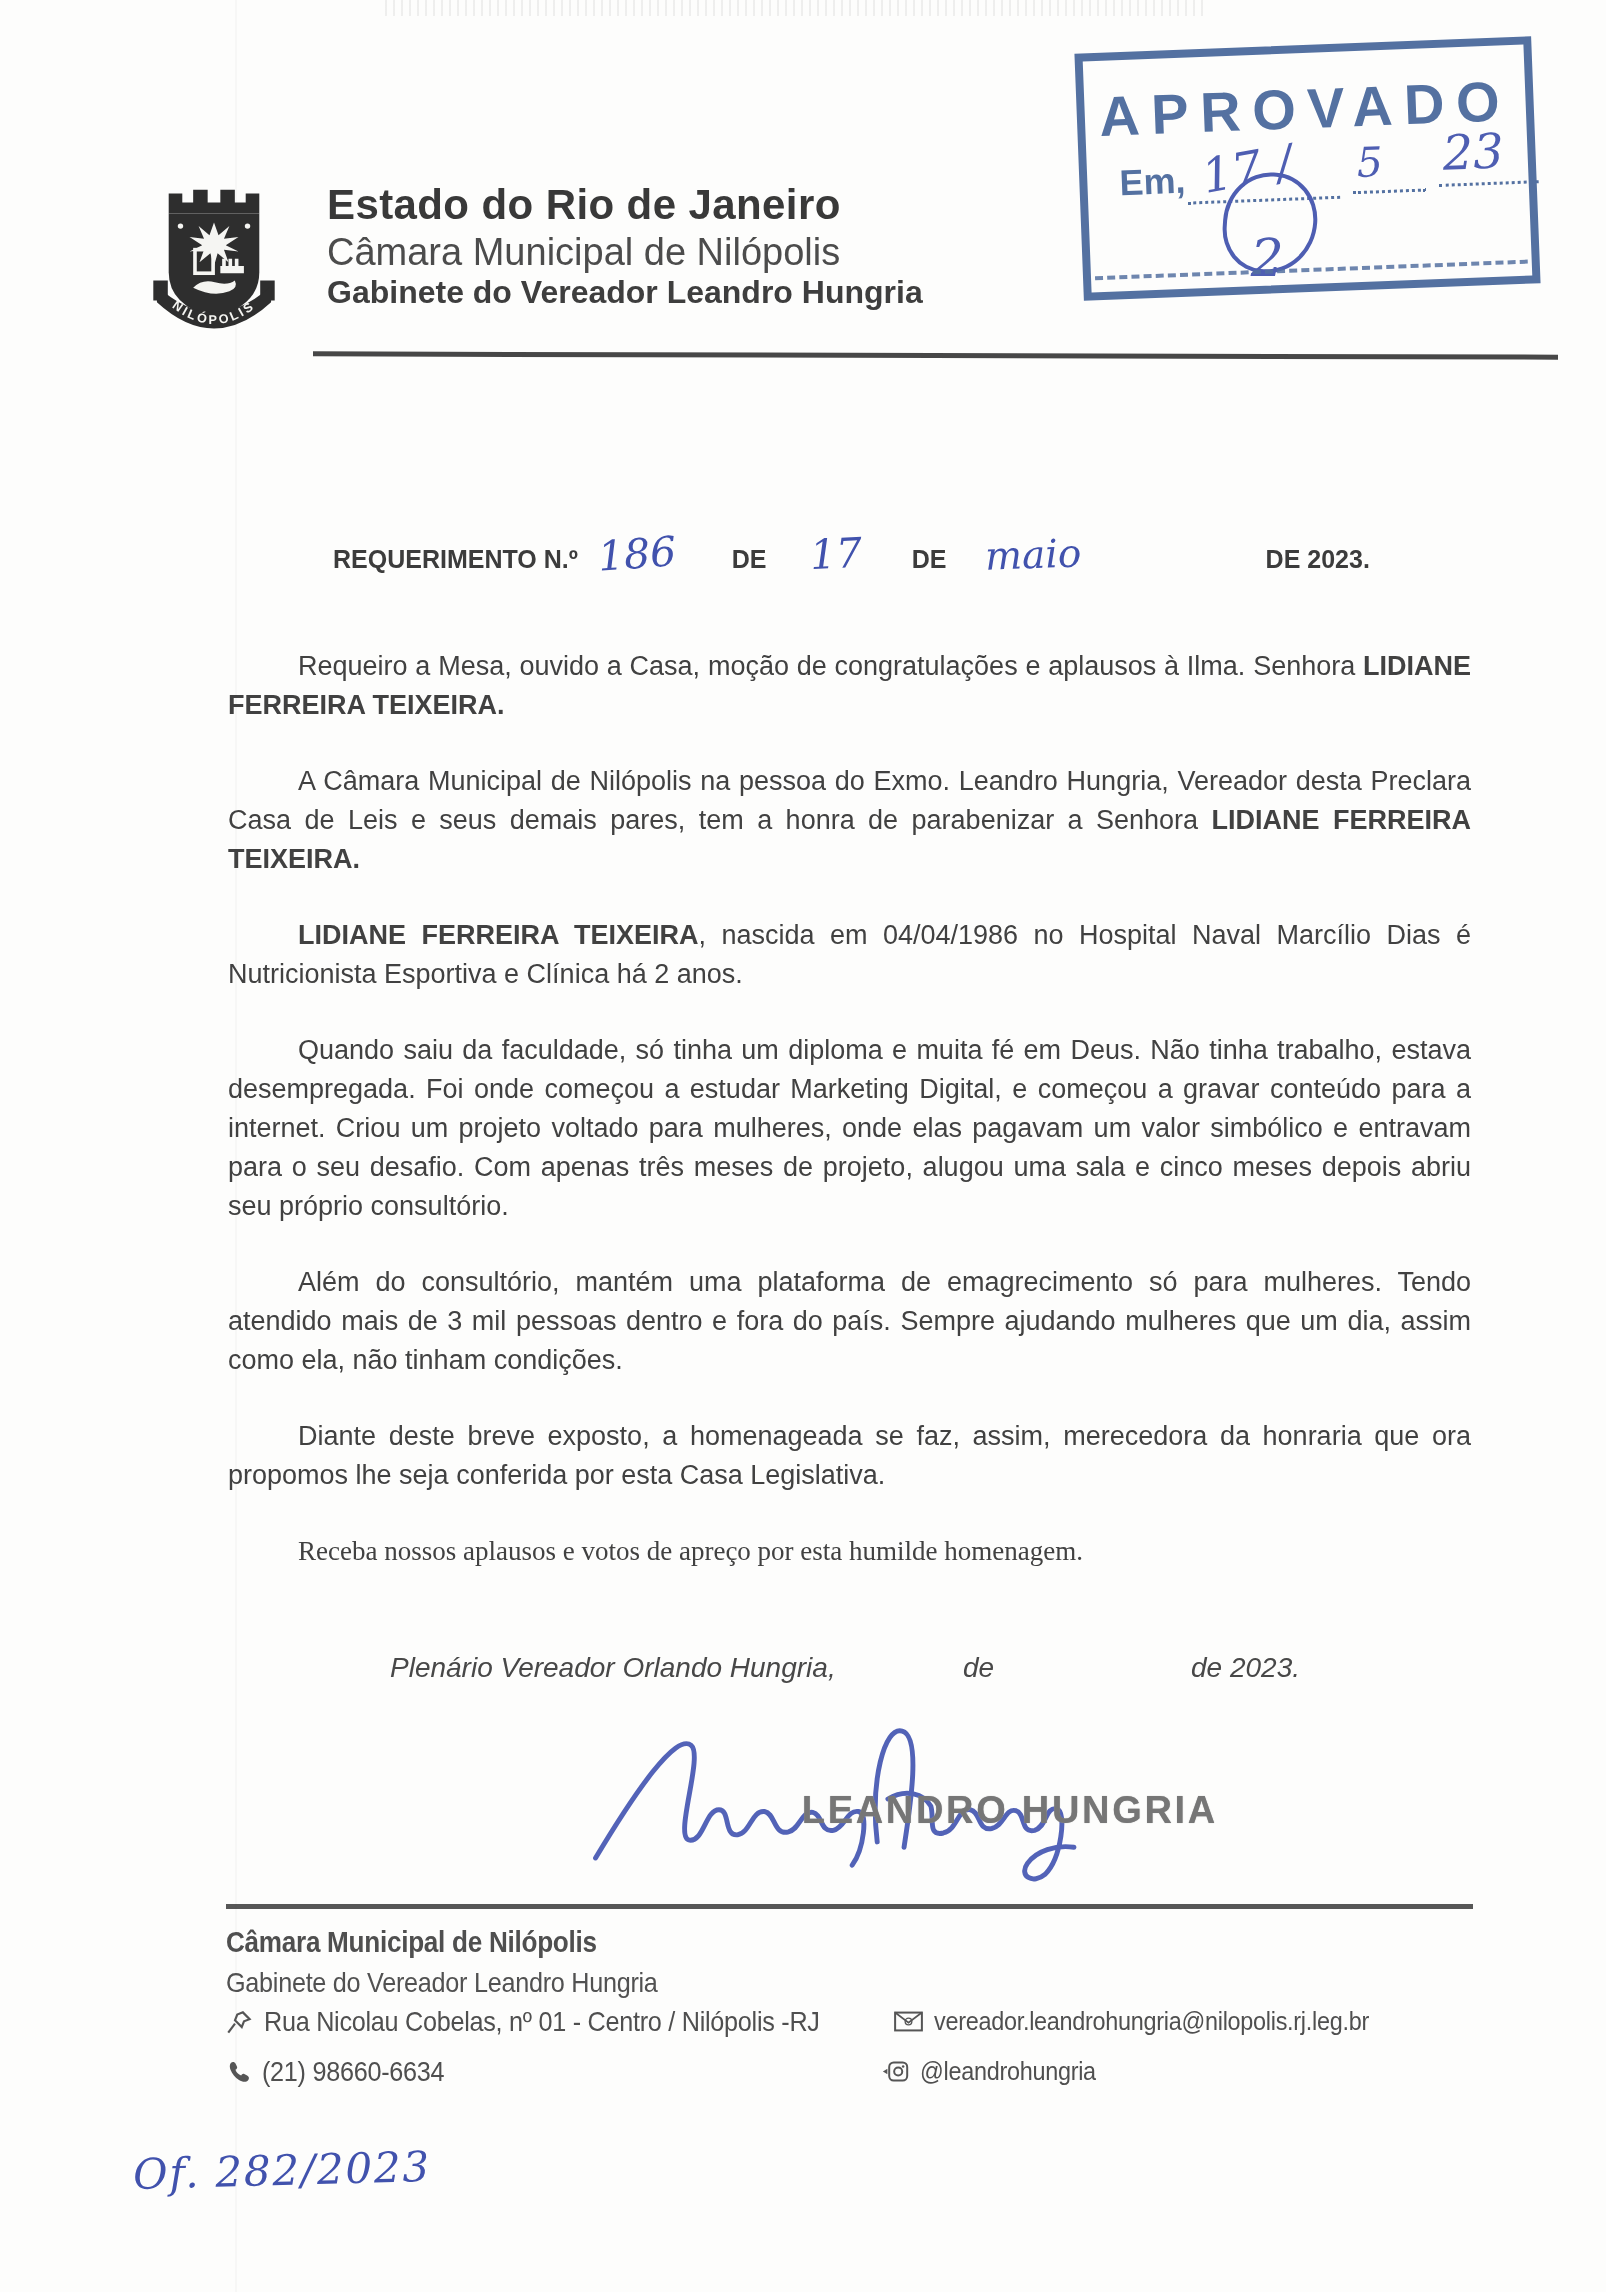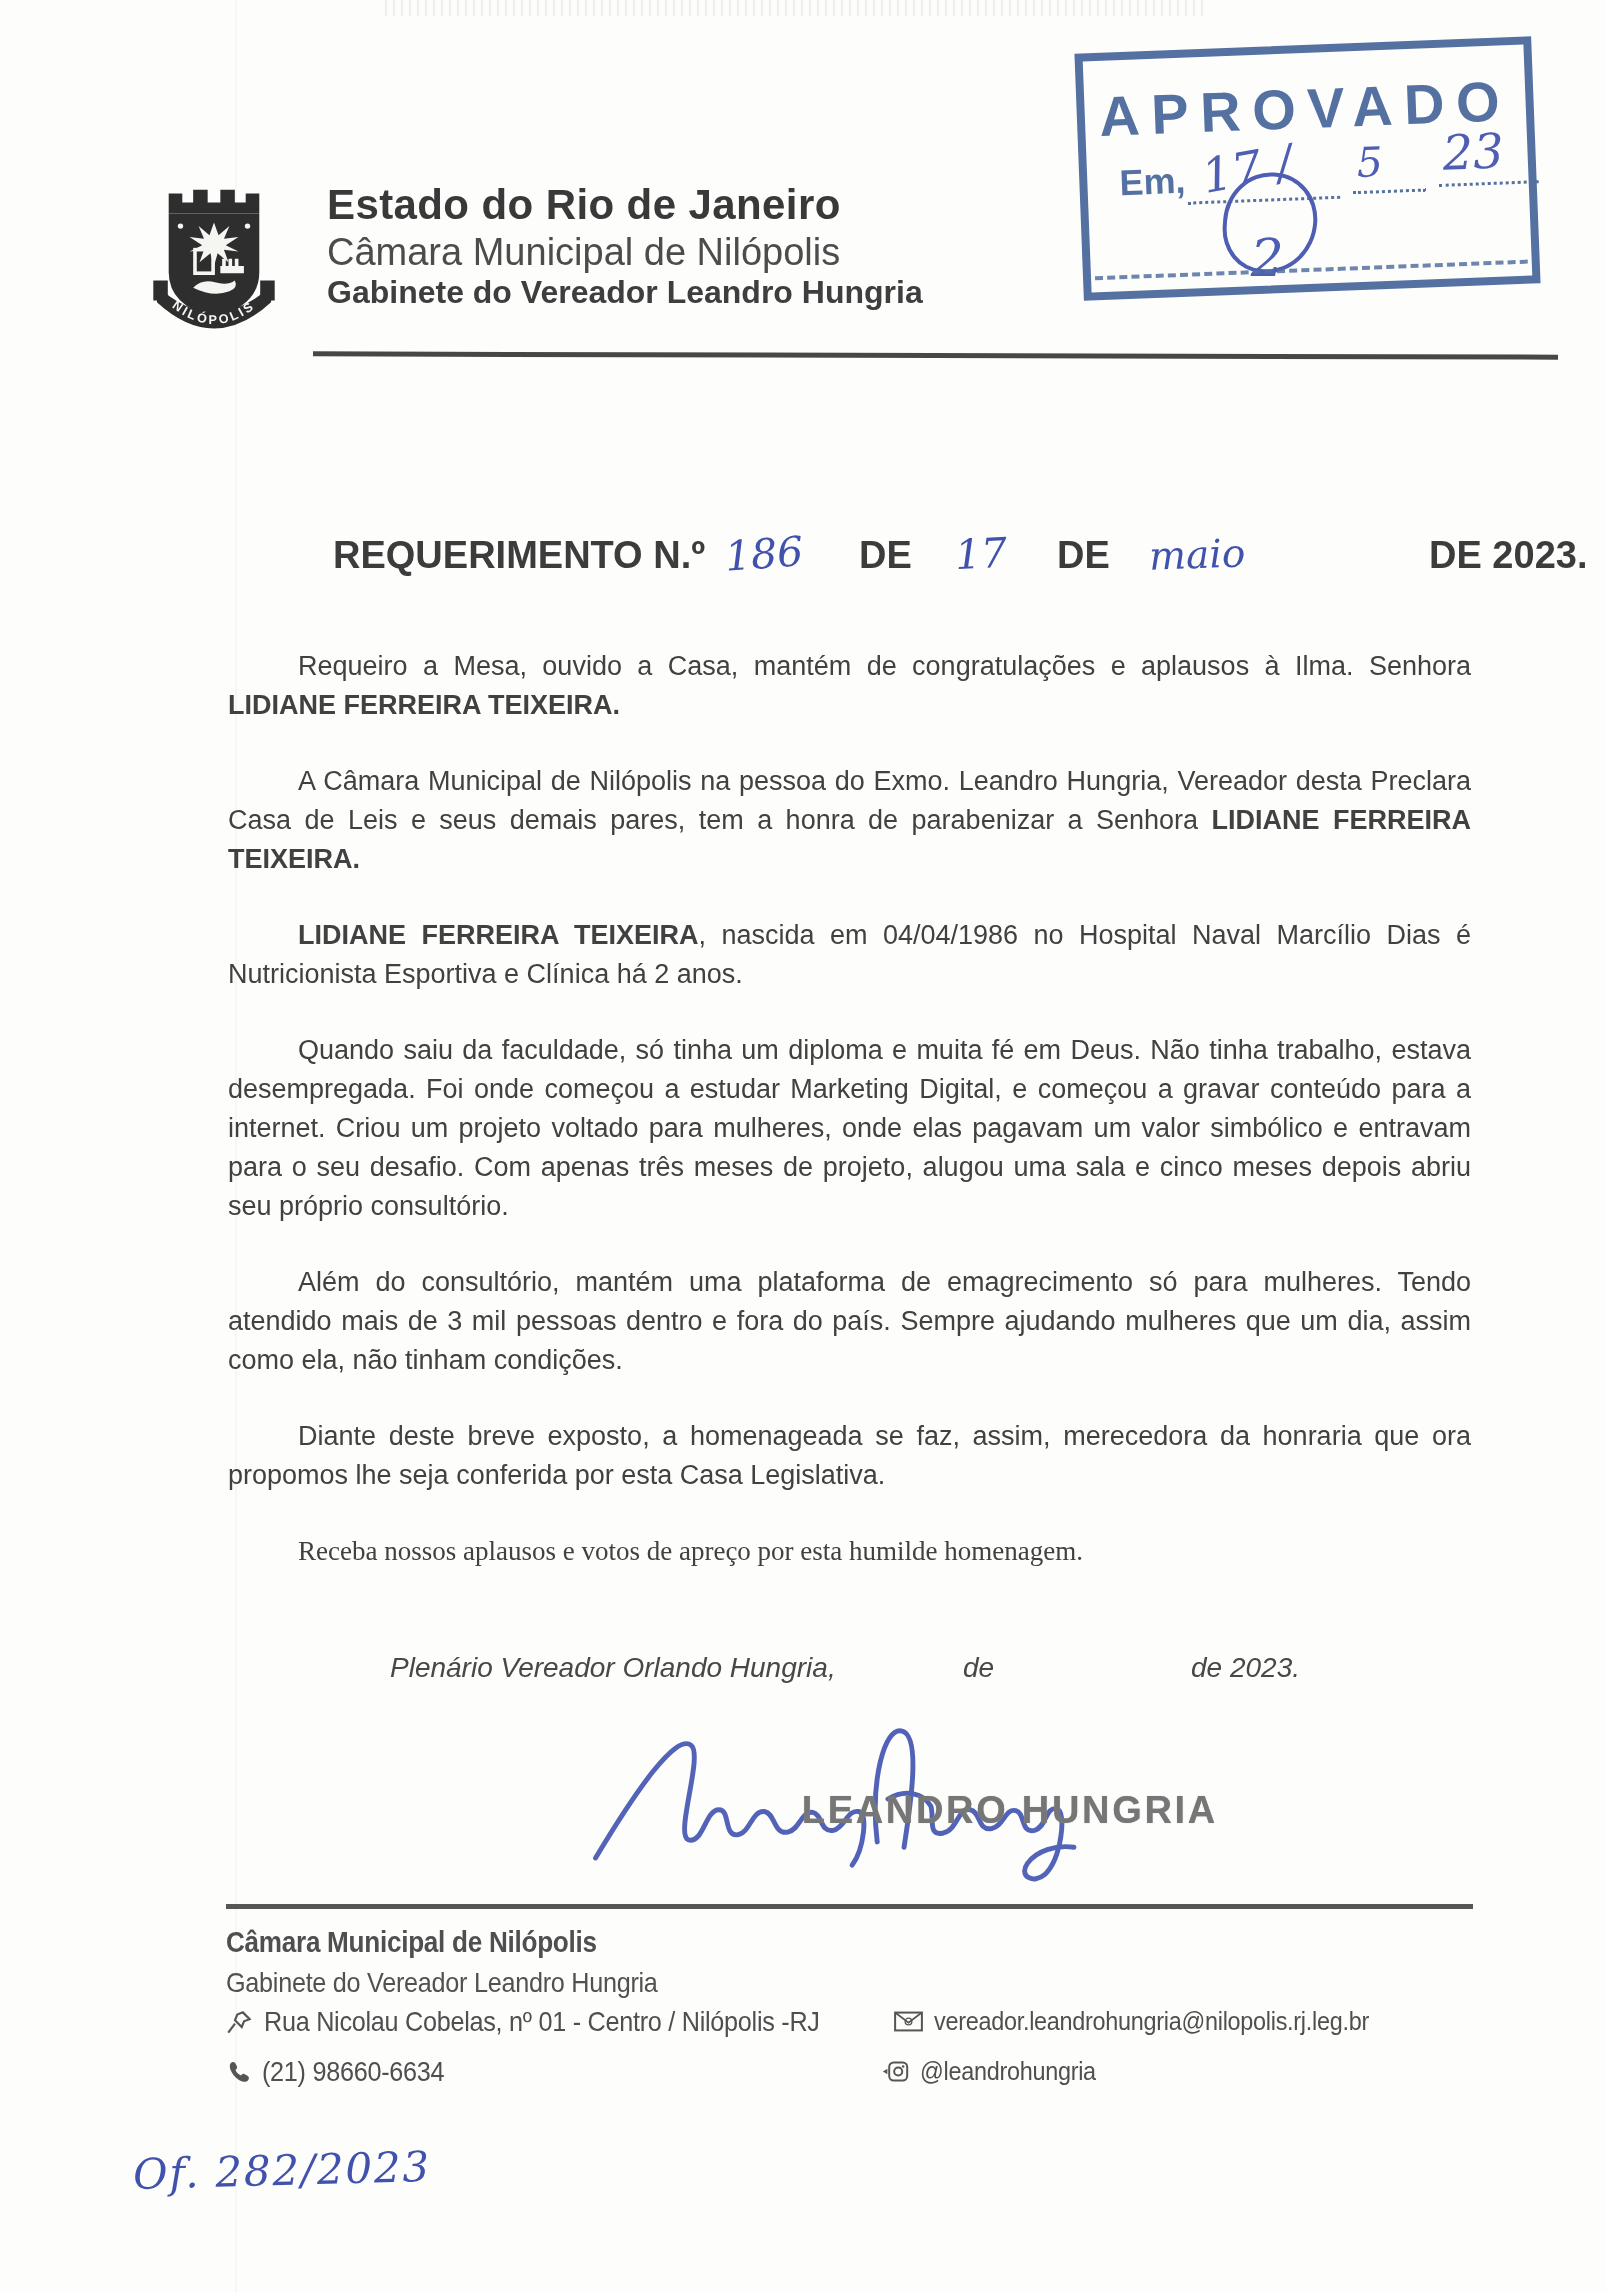--- a/index.html
+++ b/index.html
@@ -34,21 +34,21 @@
   .dot2{position:absolute;left:265px;top:52px;width:73px;border-bottom:3.6px dotted #48679b;}
   .dot3{position:absolute;left:351px;top:48px;width:100px;border-bottom:3.6px dotted #48679b;}
   .st-circle{position:absolute;left:134px;top:30px;width:86px;height:93px;border:4.5px solid #4152ad;
     border-radius:52% 48% 55% 45%;display:flex;align-items:flex-end;justify-content:center;transform:rotate(6deg);}
   .st-circle span{font-size:52px;line-height:.9;transform:translateY(12.5px) rotate(-4deg);}
 
   
   .doc-title{position:absolute;left:228px;top:459px;width:1243px;text-align:center;
     font-size:30px;font-weight:700;letter-spacing:0.9px;color:#3c3c3c;}
   .req{position:absolute;left:333px;top:530px;display:flex;align-items:baseline;color:#3c3c3c;}
-  .req .lbl{font-size:38px;font-weight:700;}
+  .req .lbl{font-size:25px;font-weight:700;}
   .req .hw{font-size:41px;}
   .req .n186{margin-left:19.7px;transform:rotate(-4deg);}
   .req .de1{margin-left:56px;}
   .req .d17{margin-left:43px;transform:rotate(-3deg);}
   .req .de2{margin-left:50px;}
   .req .mes{margin-left:39px;font-size:39px;transform:rotate(-2deg);}
   .req .de3{margin-left:184px;}
 
   
   .body-copy{position:absolute;left:228px;top:647px;width:1243px;font-size:27px;line-height:39px;color:#414141;}
@@ -137,21 +137,21 @@
     <span class="lbl">REQUERIMENTO N.º</span>
     <span class="hw n186">186</span>
     <span class="lbl de1">DE</span>
     <span class="hw d17">17</span>
     <span class="lbl de2">DE</span>
     <span class="hw mes">maio</span>
     <span class="lbl de3">DE 2023.</span>
   </div>
 
   <div class="body-copy">
-      <p><span>Requeiro a Mesa, ouvido a Casa, mantém de congratulações e aplausos à Ilma. Senhora </span><span class="b">LIDIANE FERREIRA TEIXEIRA.</span></p>
+      <p><span>Requeiro a Mesa, ouvido a Casa, moção de congratulações e aplausos à Ilma. Senhora </span><span class="b">LIDIANE FERREIRA TEIXEIRA.</span></p>
       <p><span>A Câmara Municipal de Nilópolis na pessoa do Exmo. Leandro Hungria, Vereador desta Preclara Casa de Leis e seus demais pares, tem a honra de parabenizar a Senhora </span><span class="b">LIDIANE FERREIRA TEIXEIRA.</span></p>
       <p><span class="b">LIDIANE FERREIRA TEIXEIRA</span><span>, nascida em 04/04/1986 no Hospital Naval Marcílio Dias é Nutricionista Esportiva e Clínica há 2 anos.</span></p>
       <p><span>Quando saiu da faculdade, só tinha um diploma e muita fé em Deus. Não tinha trabalho, estava desempregada. Foi onde começou a estudar Marketing Digital, e começou a gravar conteúdo para a internet.  Criou um projeto voltado para mulheres, onde elas pagavam um valor simbólico e entravam para o seu desafio. Com apenas três meses de projeto, alugou uma sala e cinco meses depois abriu seu próprio consultório.</span></p>
       <p><span>Além do consultório, mantém uma plataforma de emagrecimento só para mulheres. Tendo atendido mais de 3 mil pessoas dentro e fora do país. Sempre ajudando mulheres que um dia, assim como ela, não tinham condições.</span></p>
       <p><span>Diante deste breve exposto, a homenageada se faz, assim, merecedora da honraria que ora propomos lhe seja conferida por esta Casa Legislativa.</span></p>
       <p><span>Receba nossos aplausos e votos de apreço por esta humilde homenagem.</span></p>
     </div>
 
   <div class="plenario">
     <span class="place">Plenário Vereador Orlando Hungria,</span>

